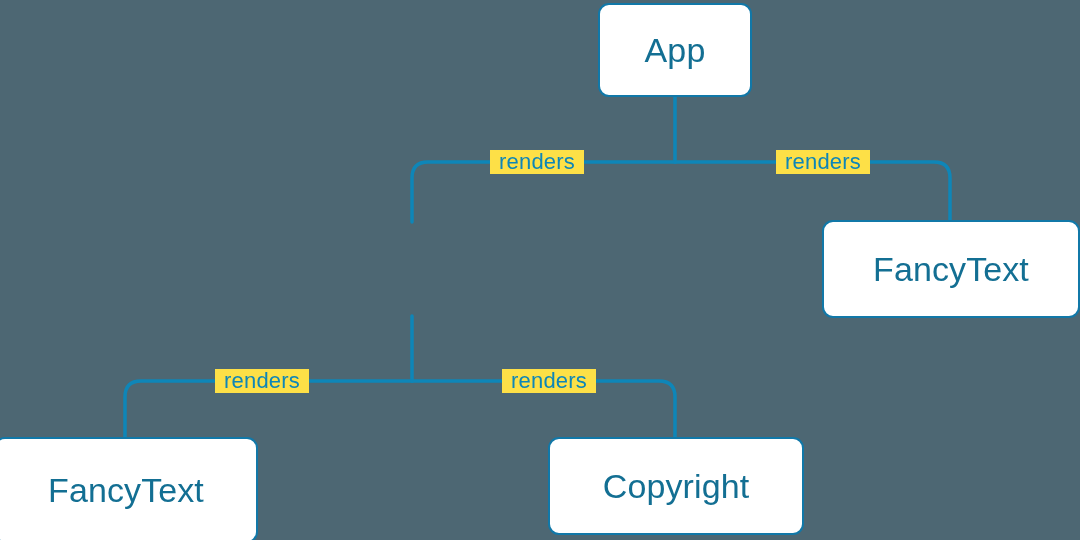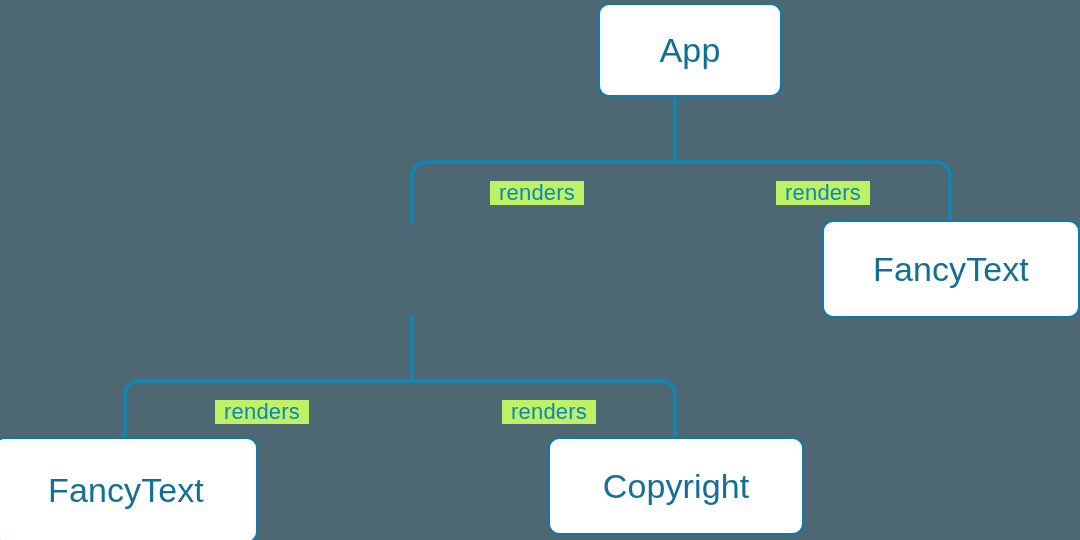--- a/index.html
+++ b/index.html
@@ -46,27 +46,26 @@
   .edge-label {
     position: absolute;
     color: #0e86b8;
     font-family: "Liberation Sans", sans-serif;
     font-size: 22px;
     font-weight: 400;
     letter-spacing: 0.2px;
     white-space: nowrap;
     transform: translate(-50%, -50%);
     z-index: 3;
-    background: #bef264;
+    background: #fde047;
     padding: 0 9px;
     line-height: 24px;
-    margin-top: 31px;
   }
   
-  #node-app        { left: 598px; top: 3px;   width: 184px; height: 94px;  font-size: 34px; }
+  #node-app        { left: 598px; top: 3px;   width: 154px; height: 94px;  font-size: 34px; }
   #node-inspgen    { left: 190px; top: 222px; width: 444px; height: 94px;  font-size: 34px; }
   #node-fancy-right{ left: 822px; top: 220px; width: 258px; height: 98px;  font-size: 34px; }
   #node-fancy-left { left: -6px;  top: 437px; width: 264px; height: 106px; font-size: 34px; }
   #node-copyright  { left: 548px; top: 437px; width: 256px; height: 98px;  font-size: 34px; align-items: center; }
 </style>
 </head>
 <body>
 
 <div id="diagram">
 

